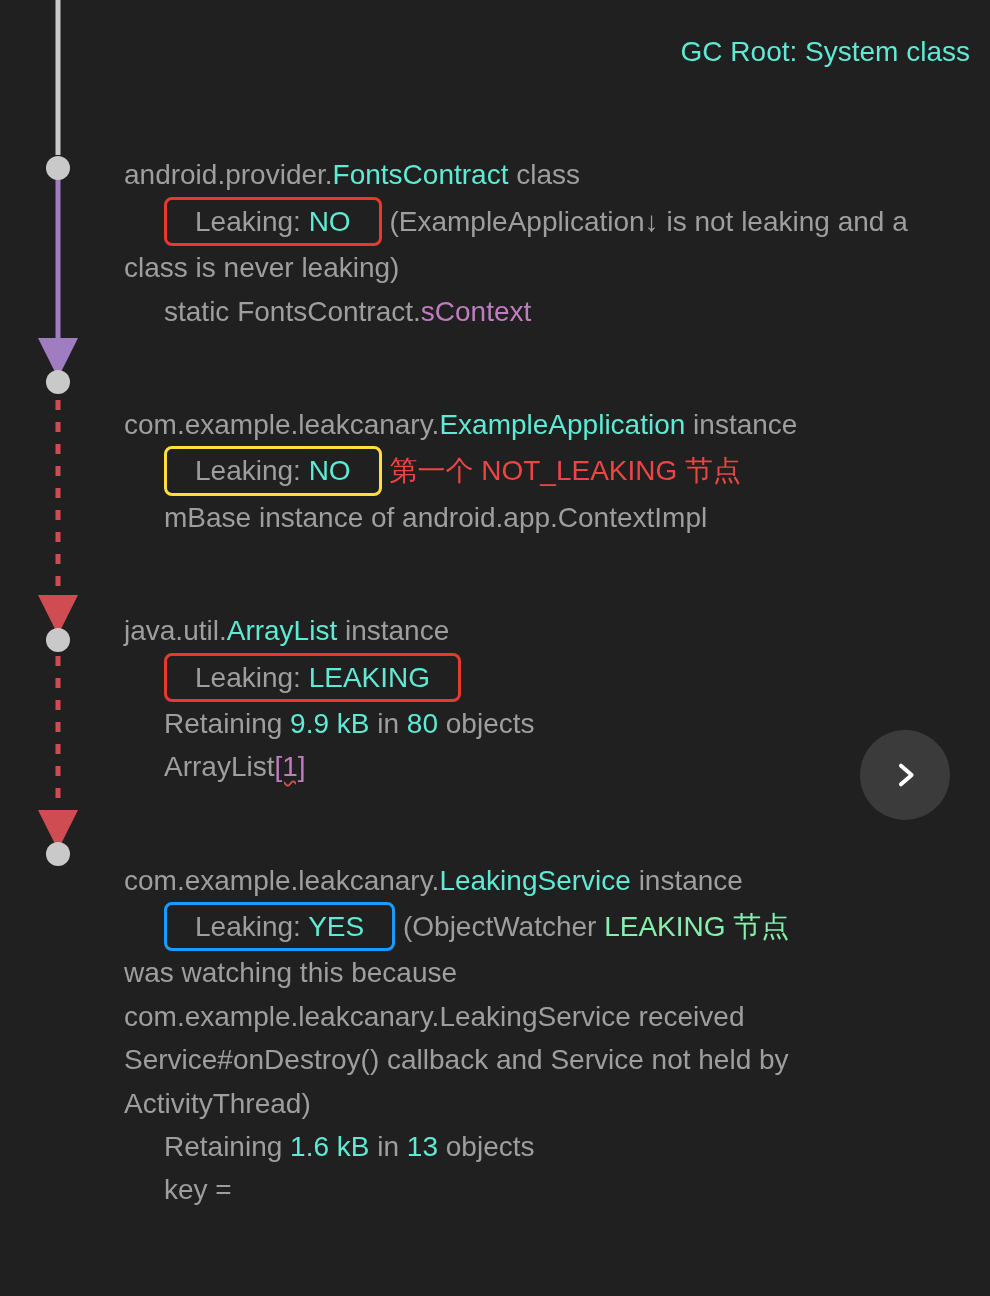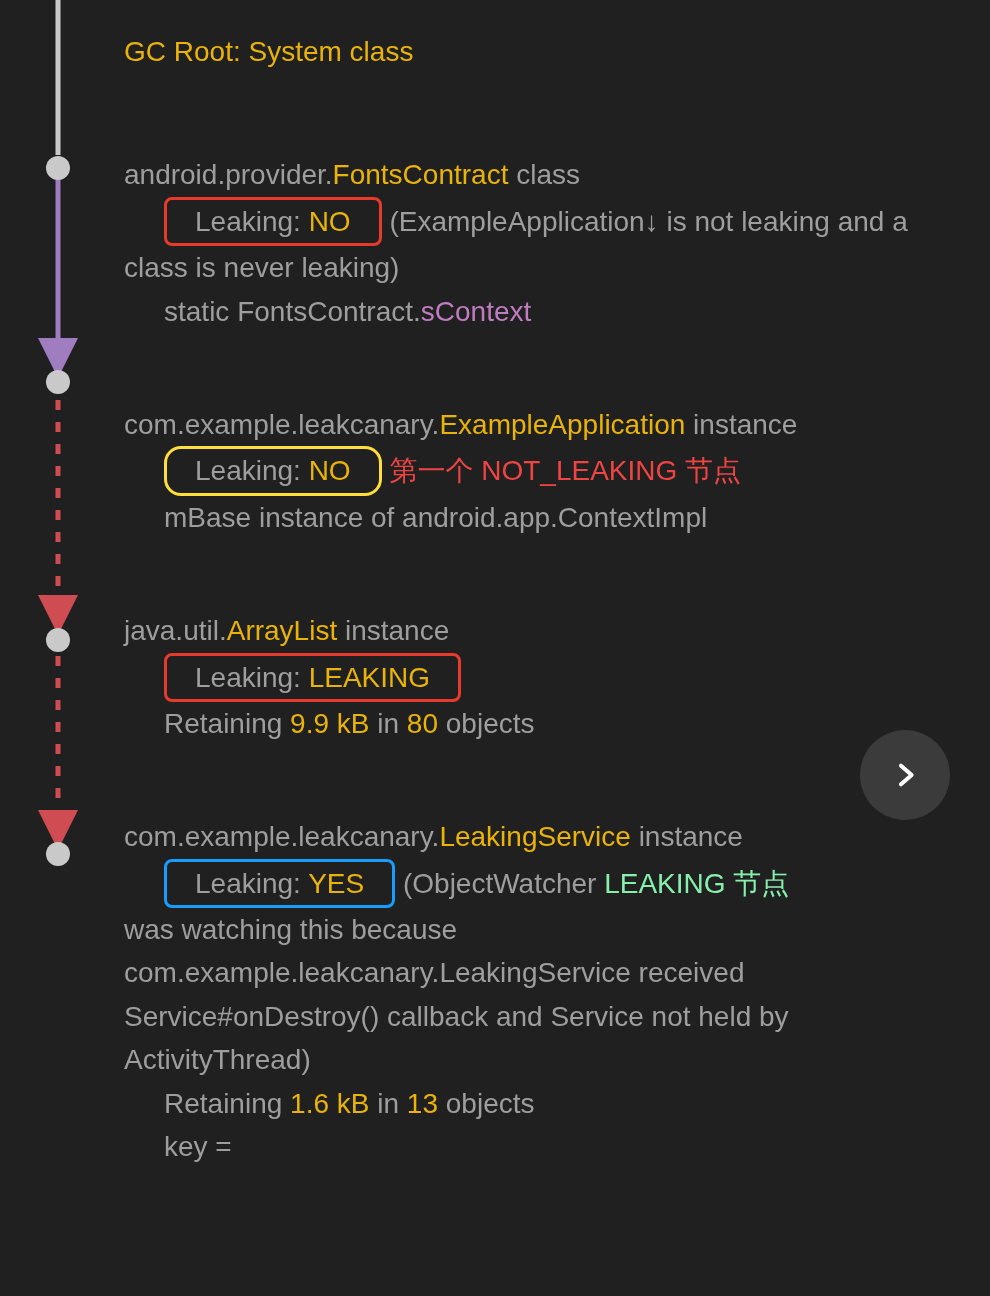--- a/index.html
+++ b/index.html
@@ -28,34 +28,34 @@
     top: 0;
   }
   .content {
     position: absolute;
     left: 124px;
     right: 20px;
     top: 0;
   }
   .node { margin-bottom: 70px; }
   .gc-root { margin-top: 30px; margin-bottom: 80px; }
-  .white { color: #eab308; }
+  .white { color: #5eead4; text-align: right; }
   .gray { color: #9e9e9e; }
   .purple-italic { color: #c07cc0; }
   .purple-link { color: #c07cc0; text-decoration: underline; }
   .wavy { text-decoration: underline wavy #d05050 2px; text-underline-offset: 4px; }
   .indent1 { padding-left: 40px; }
   .box {
     display: inline-block;
     border: 3px solid;
     border-radius: 8px;
     padding: 0 28px;
   }
   .box-red { border-color: #e83a2c; }
-  .box-yellow { border-color: #ffde3c; border-radius: 17px; }
+  .box-yellow { border-color: #ffde3c; }
   .box-blue { border-color: #189cff; }
   .ann-yellow { color: #ef4444; font-weight: 400; }
   .ann-blue { color: #86efac; font-weight: 400; }
   .fab {
     position: absolute;
     right: 40px;
     top: 730px;
     width: 90px;
     height: 90px;
     border-radius: 50%;
@@ -138,20 +138,23 @@
     <span class="node-line">
       <span class="indent1">
         <span class="box box-red">
           <span class="gray">Leaking: </span><span class="white">LEAKING</span>
         </span>
       </span>
     </span>
     <span class="node-line indent1">
       <span class="gray">Retaining </span><span class="white">9.9 kB</span><span class="gray"> in </span><span class="white">80</span><span class="gray"> objects</span>
     </span>
+    <span class="node-line indent1">
+      <span class="gray">ArrayList</span><span class="purple-link wavy">[1]</span>
+    </span>
   </div>
 
   <div class="node">
     <span class="node-line">
       <span class="gray">com.example.leakcanary.</span><span class="white">LeakingService</span><span class="gray"> instance</span>
     </span>
     <span class="node-line">
       <span class="indent1">
         <span class="box box-blue">
           <span class="gray">Leaking: </span><span class="white">YES</span>

